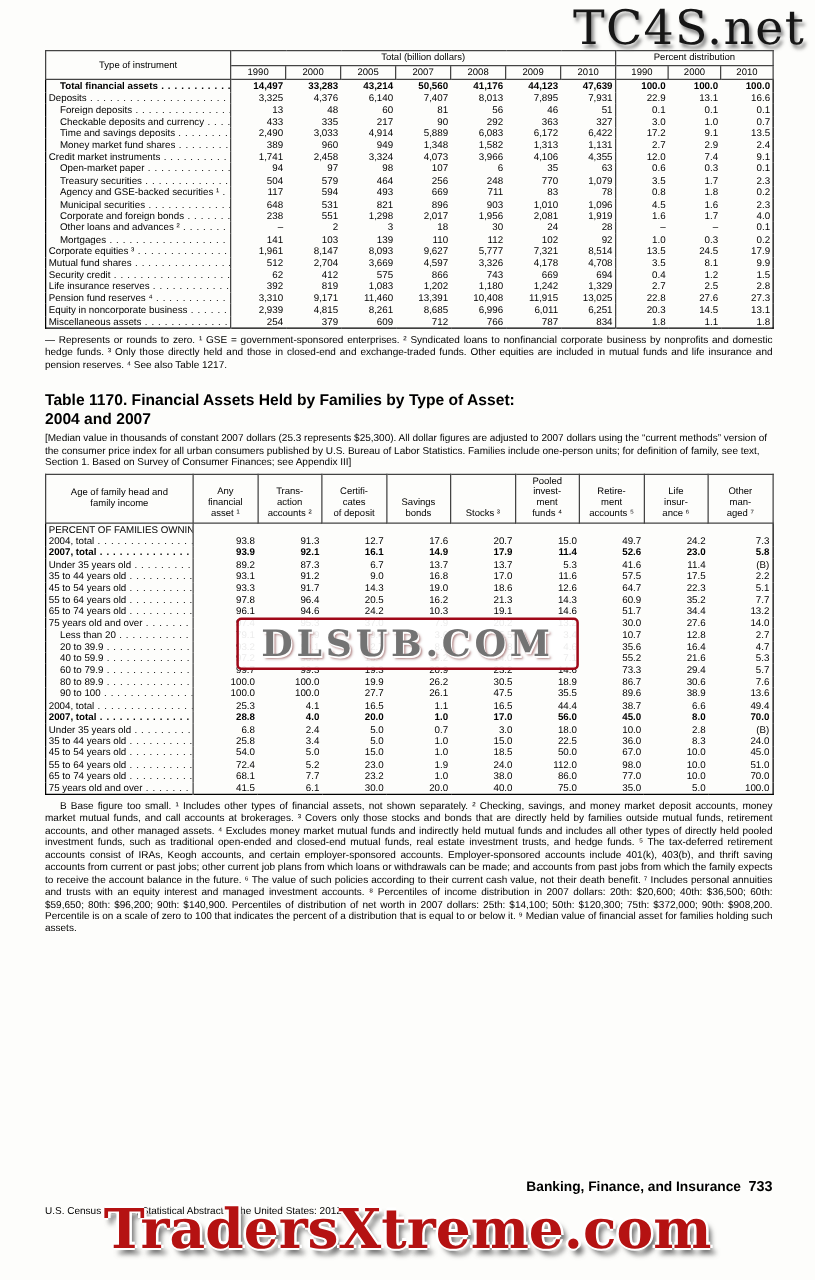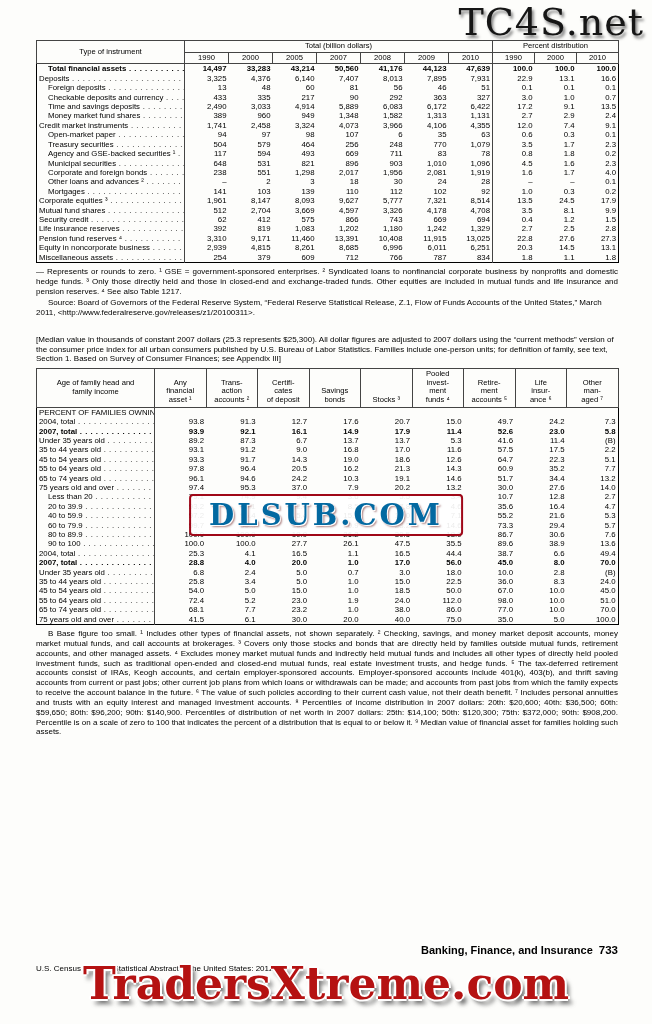--- a/index.html
+++ b/index.html
@@ -34,21 +34,21 @@
   .credit { position:absolute; top:964px; left:36px; font-size:8px; }
 
   .wm-top {
     position:absolute; top:0px; right:8px; z-index:5;
     font-family:"DejaVu Serif", serif; font-weight:normal; font-size:38px; letter-spacing:1px;
     color:#161616; text-shadow:2px 3px 3px rgba(110,110,110,0.85);
   }
   .wm-mid {
     position:absolute; top:494px; left:50%; transform:translateX(-50%); z-index:5;
     font-family:"DejaVu Serif", serif; font-weight:bold; font-size:29px; letter-spacing:3px;
-    color:#0369a1; background:rgba(255,255,255,0.92);
+    color:#737373; background:rgba(255,255,255,0.92);
     border:2px solid #a00818; border-radius:4px; padding:2px 18px;
     text-shadow:1px 1px 0 #fff, 2px 2px 2px rgba(90,0,0,0.5);
   }
   .wm-bottom {
     position:absolute; top:958px; left:50%; transform:translateX(-50%); z-index:6;
     font-family:"DejaVu Serif", serif; font-weight:bold; font-size:44px; white-space:nowrap;
     color:#b51212;
     text-shadow:-2px 0 #fff, 2px 0 #fff, 0 -2px #fff, 0 2px #fff, 4px 5px 4px rgba(80,80,80,0.8);
   }
 </style>
@@ -354,24 +354,25 @@
           <td class="num">787</td>
           <td class="num">834</td>
           <td class="num sep">1.8</td>
           <td class="num">1.1</td>
           <td class="num">1.8</td>
         </tr>
       </tbody>
   </table>
 
   <div class="fn">— Represents or rounds to zero. ¹ GSE = government-sponsored enterprises. ² Syndicated loans to nonfinancial corporate business by nonprofits and domestic hedge funds. ³ Only those directly held and those in closed-end and exchange-traded funds. Other equities are included in mutual funds and life insurance and pension reserves. ⁴ See also Table 1217.</div>
-  <div class="src">Source: Board of Governors of the Federal Reserve System, “Federal Reserve Statistical Release, Z.1, Flow of Funds Accounts of the United States,” March 2011, &lt;http://www.federalreserve.gov/releases/z1/20100311&gt;.</div>
 
   <div class="gap"></div>
 
+  <h2 class="tbl-title"><span>Table 1170.</span> <span>Financial Assets Held by Families by Type of Asset:
+2004 and 2007</span></h2>
   <div class="bracket-note">[Median value in thousands of constant 2007 dollars (25.3 represents $25,300). All dollar figures are adjusted to 2007 dollars using the “current methods” version of the consumer price index for all urban consumers published by U.S. Bureau of Labor Statistics. Families include one-person units; for definition of family, see text, Section 1. Based on Survey of Consumer Finances; see Appendix III]</div>
 
   <table id="t1170">
     <colgroup>
       <col style="width:118px">
       <col span="9" style="width:51.5px">
     </colgroup>
     <thead>
       <tr id="t1170-heads">
         <th>Age of family head and

